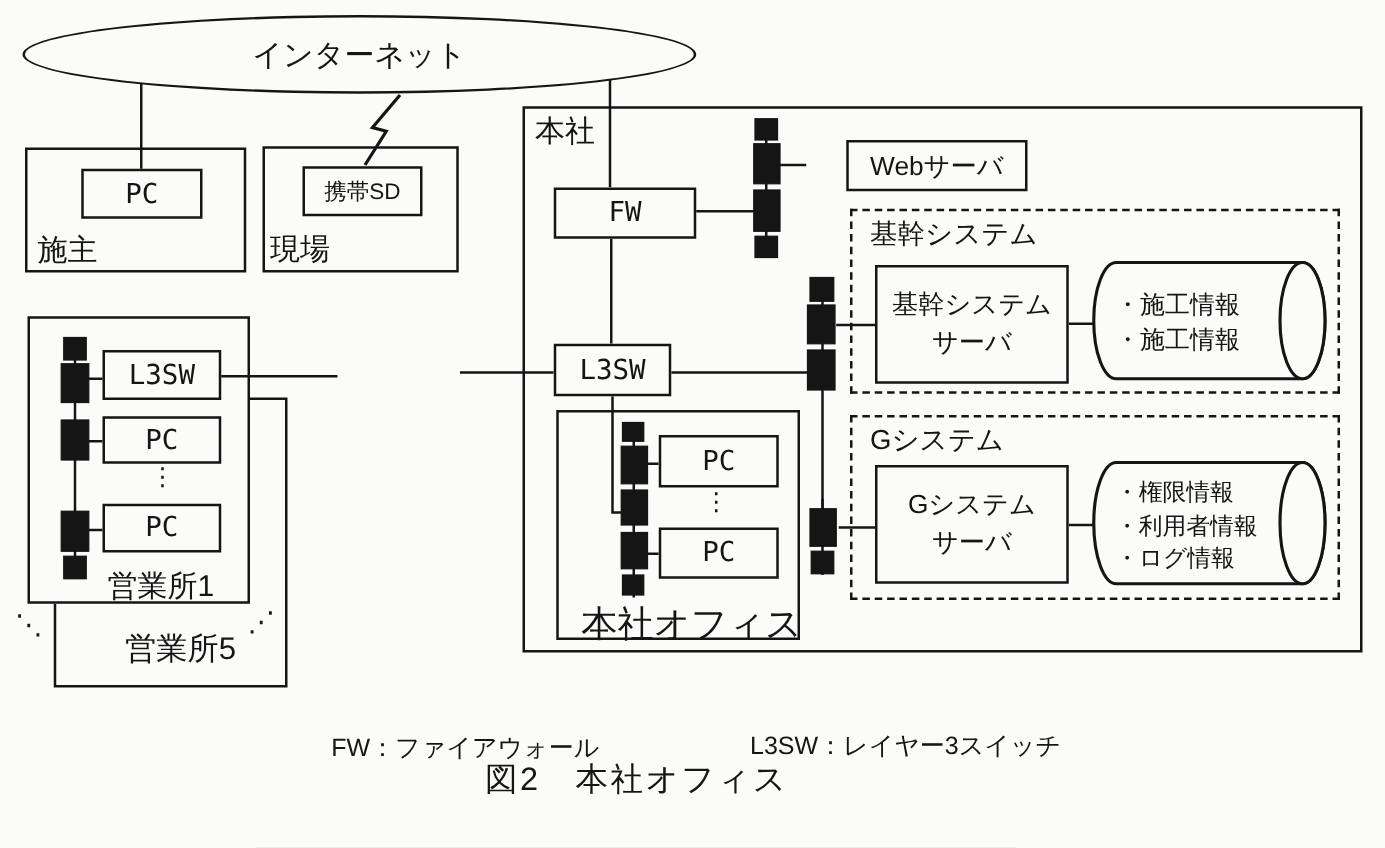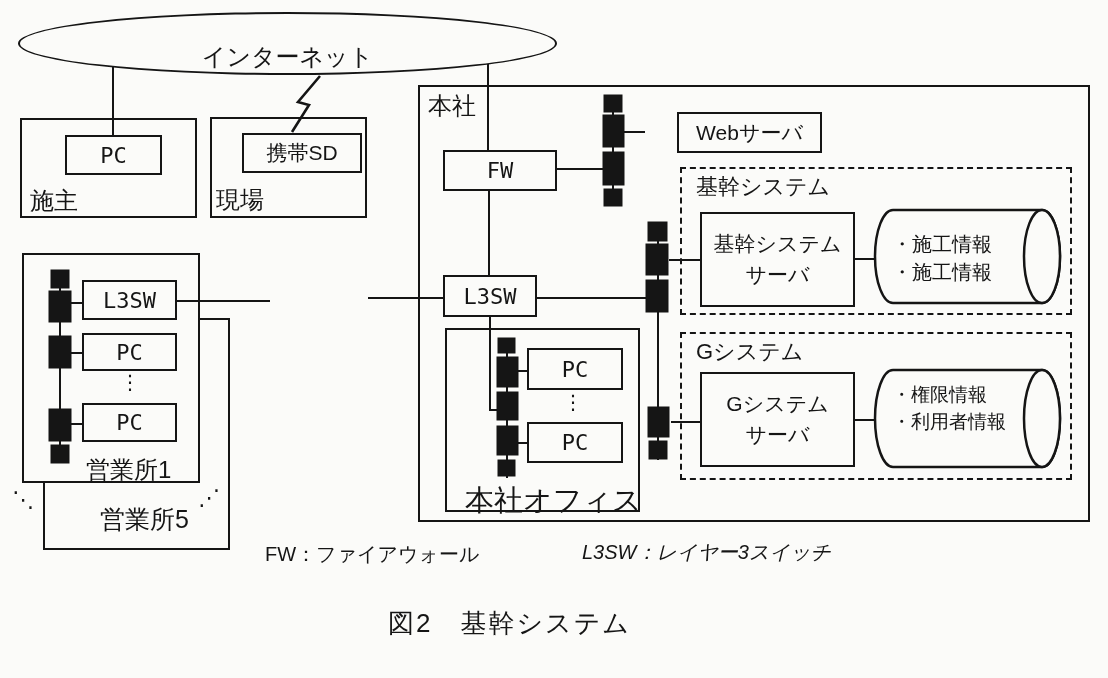--- a/index.html
+++ b/index.html
@@ -40,42 +40,42 @@
   .syslabel{position:absolute;font-size:22px;line-height:1;}
   .server{
     position:absolute;border:2.5px solid #151515;background:#fbfbf9;
     box-sizing:border-box;
     display:flex;flex-direction:column;align-items:center;justify-content:center;
     font-size:21px;line-height:1.45;
   }
   .dbtext{position:absolute;line-height:1.4;}
   .dots-v{position:absolute;font-size:20px;letter-spacing:0;line-height:1;}
   .dots-d{position:absolute;font-size:22px;line-height:1;}
-  .legend{position:absolute;font-size:20px;white-space:nowrap;}
+  .legend{position:absolute;font-size:20px;white-space:nowrap;margin-top:44px;}
   .caption{position:absolute;font-size:26px;letter-spacing:2px;white-space:nowrap;}
   svg.wires{position:absolute;left:0;top:0;z-index:5;pointer-events:none;}
   .lbl{z-index:6;}
 </style>
 </head>
 <body>
 
 <div class="page">
 
-  <div class="ellipse" style="left:18px;top:12px;width:539px;height:63px;font-size:24px;align-items:flex-end;">
+  <div class="ellipse" style="left:18px;top:12px;width:539px;height:63px;font-size:24px;">
     <span>インターネット</span>
   </div>
 
   <div class="box" style="left:20px;top:118px;width:177px;height:100px;"></div>
   <div class="box node mono" style="left:65px;top:135px;width:97px;height:40px;">
     <span>PC</span>
   </div>
   <div class="arealabel" style="left:30px;top:189px;">施主</div>
 
   <div class="box" style="left:210px;top:117px;width:157px;height:101px;"></div>
-  <div class="box node" style="left:242px;top:133px;width:120px;height:40px;font-size:21px;">
+  <div class="box node" style="left:242px;top:133px;width:96px;height:40px;font-size:18px;">
     <span>携帯SD</span>
   </div>
   <div class="arealabel" style="left:216px;top:188px;">現場</div>
 
   <div class="box" style="left:43px;top:318px;width:187px;height:232px;">
     <div class="arealabel" style="left:55px;top:187px;font-size:25px;">営業所5</div>
   </div>
 
   <div class="box" style="left:22px;top:253px;width:178px;height:230px;"></div>
   <div class="box node mono" style="left:82px;top:280px;width:95px;height:40px;">
@@ -130,25 +130,26 @@
 
   <div class="dotted" style="left:680px;top:332px;width:392px;height:148px;"></div>
   <div class="syslabel lbl" style="left:696px;top:341px;">Gシステム</div>
   <div class="server lbl" style="left:700px;top:372px;width:155px;height:95px;">
     <span>Gシステム</span>
     <span>サーバ</span>
   </div>
   <div class="dbtext lbl" style="left:892px;top:382px;font-size:19px;">
     <div>・権限情報</div>
     <div>・利用者情報</div>
+    <div>・ログ情報</div>
   </div>
 
   <div class="legend" style="left:265px;top:541px;">FW：ファイアウォール</div>
-  <div class="legend" style="left:582px;top:539px;font-style:italic;">L3SW：レイヤー3スイッチ</div>
-  <div class="caption" style="left:388px;top:606px;">図2　基幹システム</div>
+  <div class="legend" style="left:600px;top:539px;">L3SW：レイヤー3スイッチ</div>
+  <div class="caption" style="left:388px;top:606px;">図2　本社オフィス</div>
 
   <svg class="wires" width="1108" height="678" viewBox="0 0 1108 678">
     <g stroke="#151515" stroke-width="2" fill="none">
       <path d="M113,67 V135"></path>
       <path d="M488,64 V150"></path>
       <path d="M489,191 V275"></path>
       <path d="M535,169 H603"></path>
       <path d="M624,132 H645"></path>
       <path d="M177,301 H270"></path>
       <path d="M368,298 H443"></path>

